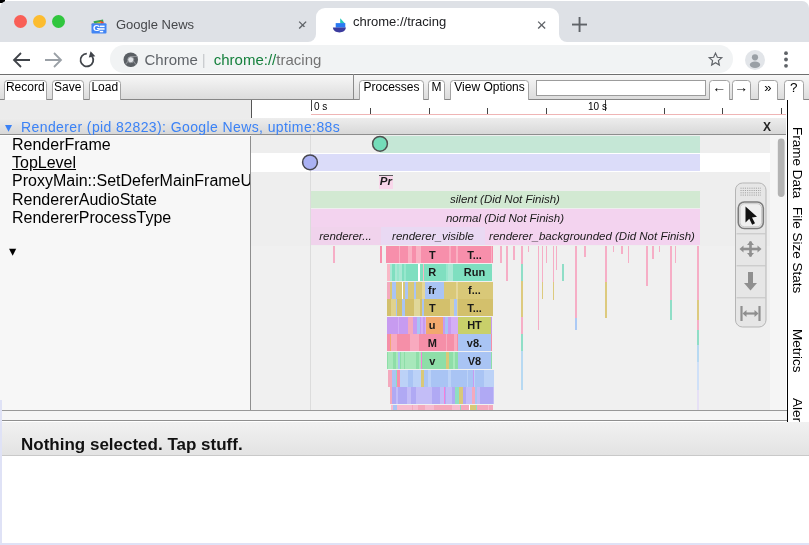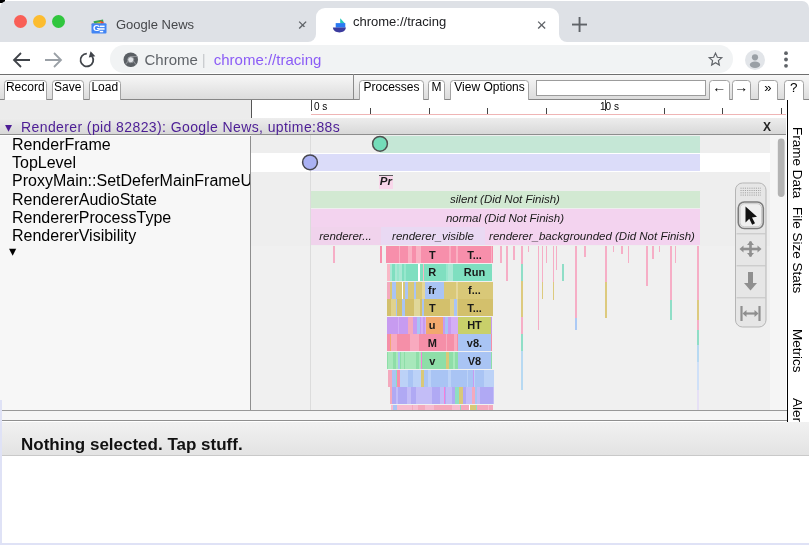--- a/index.html
+++ b/index.html
@@ -18,40 +18,40 @@
 .tabx { font-size:13.5px; color:#5f6368; top:16.5px; }
 #activetab { left:316px; top:7.5px; width:243px; height:34px; background:#fff; border-radius:9px 9px 0 0; }
 #tab2title { left:353px; top:14px; font-size:13px; color:#202124; }
 
 
 
 #toolbar { left:0; top:41.5px; width:809px; height:32.5px; background:#fff; }
 #omnibox { left:110px; top:45px; width:623px; height:28px; background:#f1f3f4; border-radius:14px; }
 #omnitext { left:144.5px; top:51px; font-size:15px; color:#5f6368; }
 #omnitext .sep { color:#c7cacd; padding:0 8px 0 4px; font-weight:300;}
-#omnitext .scheme { color:#8b5cf6; }
-#omnitext .host { color:#8b5cf6; }
+#omnitext .scheme { color:#15803d; }
+#omnitext .host { color:#737373; }
 
 
 #ttoolbar { left:0; top:74px; width:809px; height:25.5px; background:linear-gradient(#f7f7f7,#dcdcdc); border-top:1px solid #6f6f6f; border-bottom:1px solid #868686; }
 .tbtn { position:absolute; top:80px; height:27px; background:#fff; border:1px solid #a3a3a3; border-radius:3.5px; font-size:12px; color:#000; text-align:center; line-height:13.5px; font-family:"Liberation Sans",sans-serif; }
 #tracename { left:132px; top:82.5px; font-size:11px; font-weight:bold; color:#000;margin-top:33px; }
 #tsep { left:353px; top:74px; width:1px; height:25px; background:#8a8a8a; }
 #tinput { left:536px; top:80px; width:170px; height:15.5px; background:#fff; border:1px solid #9c9c9c; }
 
 
 #ruler { left:0; top:99.5px; width:809px; height:18px; background:#ececec; }
 #rulerwhite { left:251px; top:99.5px; width:558px; height:18px; background:#fff; border-left:1px solid #555; }
 .rtext { font-size:10px; color:#000; top:101px; }
 .tick { background:#444; width:1px; }
 #redline { left:311px; top:113.5px; width:475px; height:1.5px; background:#efb5b5; }
 
 
 #rheader { left:0; top:117.5px; width:786px; height:17.5px; background:linear-gradient(#ededed,#d8d8d8); border-bottom:1px solid #8d8d8d; }
-#rheadtext { left:5px; top:118.5px; font-size:14px; letter-spacing:0.4px; color:#4c1d95; }
+#rheadtext { left:5px; top:118.5px; font-size:14px; letter-spacing:0.4px; color:#3b82f6; }
 #rheadx { left:763px; top:119.5px; font-size:12px; font-weight:bold; color:#222; }
 
 
 #trackarea { left:0; top:136px; width:786px; height:273.5px; background:#fff; }
 #namepanel { left:0; top:136px; width:251px; height:273.5px; background:#f7f7f7; border-right:1px solid #8e8e8e; overflow:hidden; }
 .tname { position:absolute; left:12px; font-size:16px; color:#000; white-space:nowrap; }
 
 
 #dragbar { left:0; top:409.5px; width:809px; height:11px; background:#f6f6f6; border-top:1px solid #999; border-bottom:1px solid #8f8f8f; }
 #selbar { left:0; top:421.5px; width:809px; height:34px; background:linear-gradient(#f1f1f1,#e3e3e3); border-bottom:1px solid #c9c9c9; }
@@ -157,21 +157,21 @@
 <div class="tbtn" style="left:709px; width:20.5px; font-size:14px; line-height:13px;">←</div>
 <div class="tbtn" style="left:731.5px; width:19.5px; font-size:14px; line-height:13px;">→</div>
 <div class="tbtn" style="left:757.5px; width:20.5px; font-size:13px; line-height:13.5px;">»</div>
 <div class="tbtn" style="left:783.5px; width:20.5px; font-size:13.5px;">?</div>
 
 <div class="abs" id="ruler"></div>
 <div class="abs" id="rulerwhite"></div>
 <div class="abs tick" style="left:311px; top:99.5px; height:11px;"></div>
 <div class="abs rtext" style="left:314px;">0 s</div>
 <div class="abs tick" style="left:605px; top:99.5px; height:11px;"></div>
-<div class="abs rtext" style="left:600px;">10 s</div>
+<div class="abs rtext" style="left:588px;">10 s</div>
 <div class="abs tick" style="left:370px; top:108px; height:6px;"></div>
 <div class="abs tick" style="left:428.5px; top:108px; height:6px;"></div>
 <div class="abs tick" style="left:487px; top:108px; height:6px;"></div>
 <div class="abs tick" style="left:546px; top:108px; height:6px;"></div>
 <div class="abs tick" style="left:663.5px; top:108px; height:6px;"></div>
 <div class="abs tick" style="left:722px; top:108px; height:6px;"></div>
 <div class="abs tick" style="left:780.5px; top:108px; height:6px;"></div>
 <div class="abs" id="redline"></div>
 
 <div class="abs" id="rheader"></div>
@@ -658,25 +658,24 @@
 <line x1="490.5" y1="171" x2="490.5" y2="186"></line>
 <line x1="508.5" y1="171" x2="508.5" y2="186"></line>
 <line x1="493.5" y1="178.5" x2="505.5" y2="178.5"></line>
 <path d="M 495.5 175 L 491.5 178.5 L 495.5 182 Z" stroke="none"></path>
 <path d="M 503.5 175 L 507.5 178.5 L 503.5 182 Z" stroke="none"></path>
 </g>
 </g>
 </svg>
 <div class="abs" id="namepanel">
   <div class="tname" style="top:-0.5px;">RenderFrame</div>
-  <div class="tname" style="top:17.5px;">TopLevel</div>
+  <div class="tname" style="top:17.5px;text-decoration:underline;">TopLevel</div>
   <div class="tname" style="top:36px;">ProxyMain::SetDeferMainFrameUpdate</div>
   <div class="tname" style="top:54.5px;">RendererAudioState</div>
   <div class="tname" style="top:73px;">RendererProcessType</div>
-  <div class="tname" style="top:91px;">RendererVisibility</div>
   <div class="tname" style="top:107px; left:9px; font-size:14.5px;">▾</div>
 </div>
 
 <div class="abs" id="dragbar"></div>
 <div class="abs" id="selbar"></div>
 <div class="abs" id="seltext">Nothing selected. Tap stuff.</div>
 <div class="abs" id="bottomwhite"></div>
 
 <div class="abs" id="vtabs"></div>
 <div class="vlabel" style="top:127px;">Frame Data</div>

